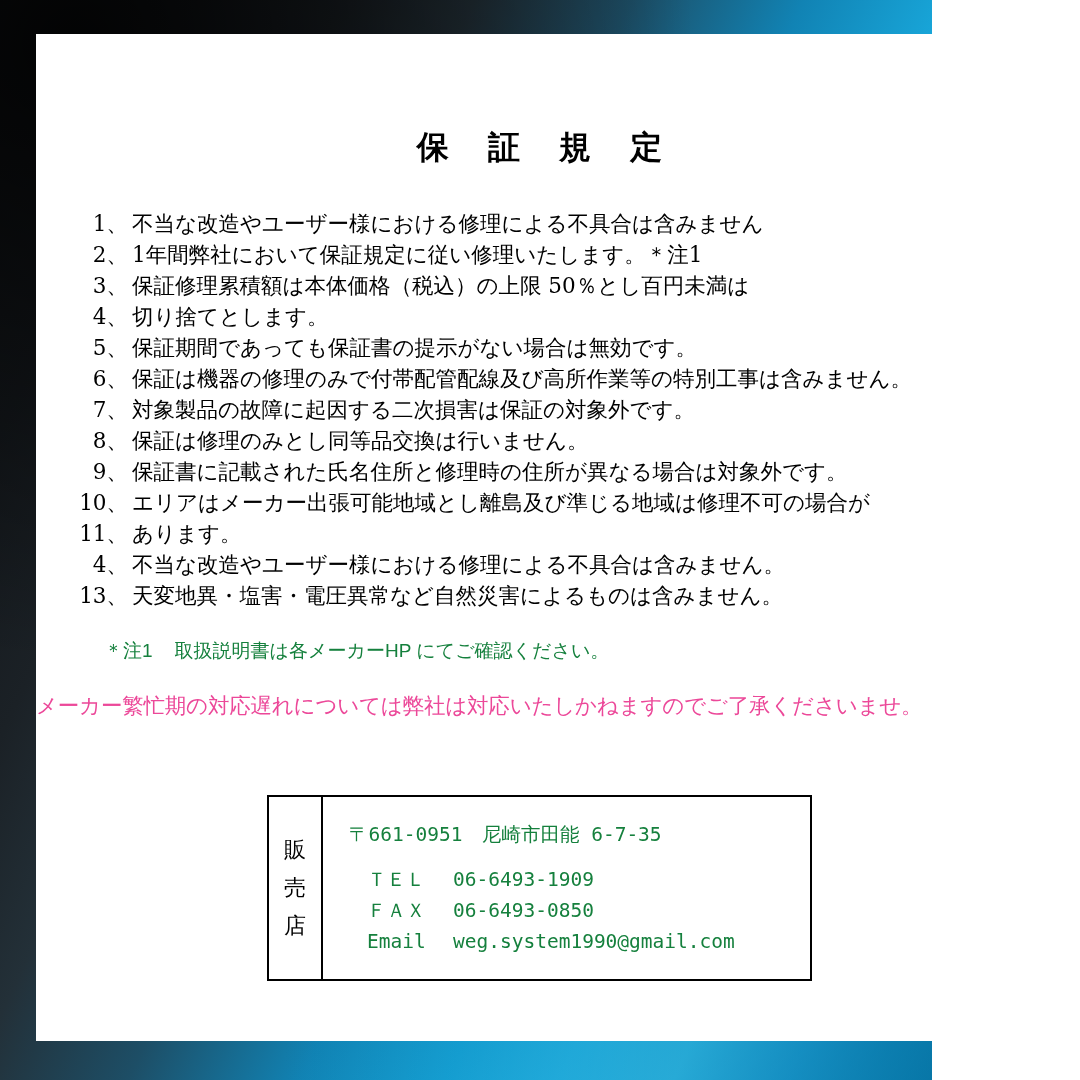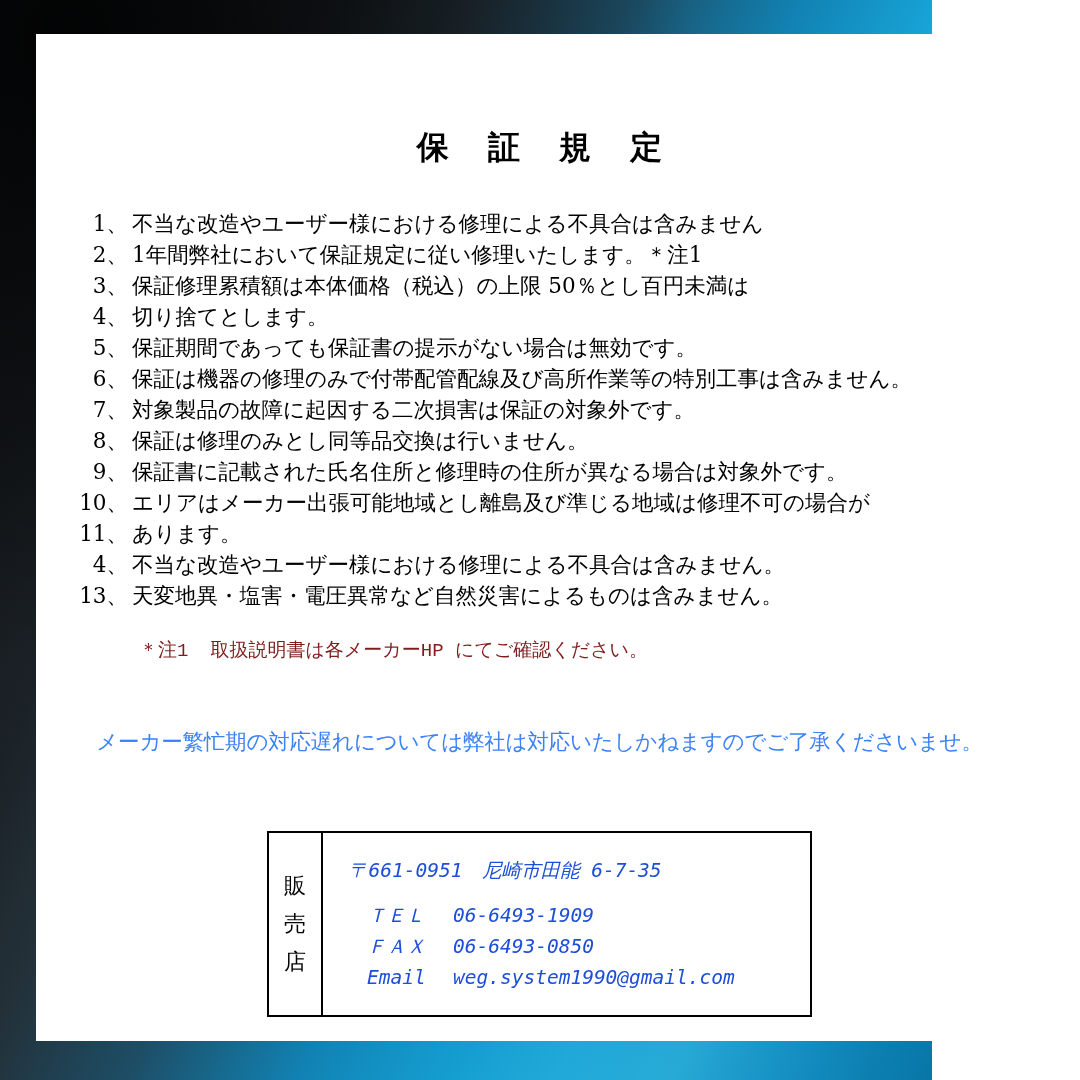--- a/index.html
+++ b/index.html
@@ -103,35 +103,35 @@
     letter-spacing: 0px;
   }
   .clause .txt {
     flex: 1 1 auto;
     white-space: nowrap;
   }
 
   
   .footnote {
     margin-top: 26px;
-    margin-left: 103px;
+    margin-left: 68px;
     font-size: 19px;
     line-height: 28px;
-    color: #7f1d1d;
-    font-family: Liberation Mono, monospace;
+    color: #15803d;
+    font-family: Liberation Sans, sans-serif;
   }
   .footnote .fn-label {
     margin-right: 22px;
   }
 
   
   .warning {
-    margin-top: 62px;
-    text-align: center;
-    color: #3b82f6;
+    margin-top: 26px;
+    text-align: left;
+    color: #ec4899;
     font-size: 21.5px;
     line-height: 30px;
     font-family: "DejaVu Serif", "Liberation Serif", serif;
     white-space: nowrap;
     letter-spacing: -0.2px;
   }
 
   
   .seller-wrap {
     margin-top: 74px;
@@ -157,22 +157,21 @@
     letter-spacing: 0;
     padding: 16px 0;
     font-family: "DejaVu Serif", "Liberation Serif", serif;
   }
   .seller-body {
     flex: 1 1 auto;
     padding: 22px 0 22px 26px;
     font-family: "DejaVu Sans Mono", "Liberation Mono", monospace;
     font-size: 19.5px;
     line-height: 31px;
-    color: #1d4ed8;
-    font-style: italic;
+    color: #15803d;
   }
   .seller-body .addr-line {
     white-space: nowrap;
   }
   .seller-body .gap {
     height: 14px;
   }
   .seller-body .contact-row {
     white-space: nowrap;
     padding-left: 18px;

